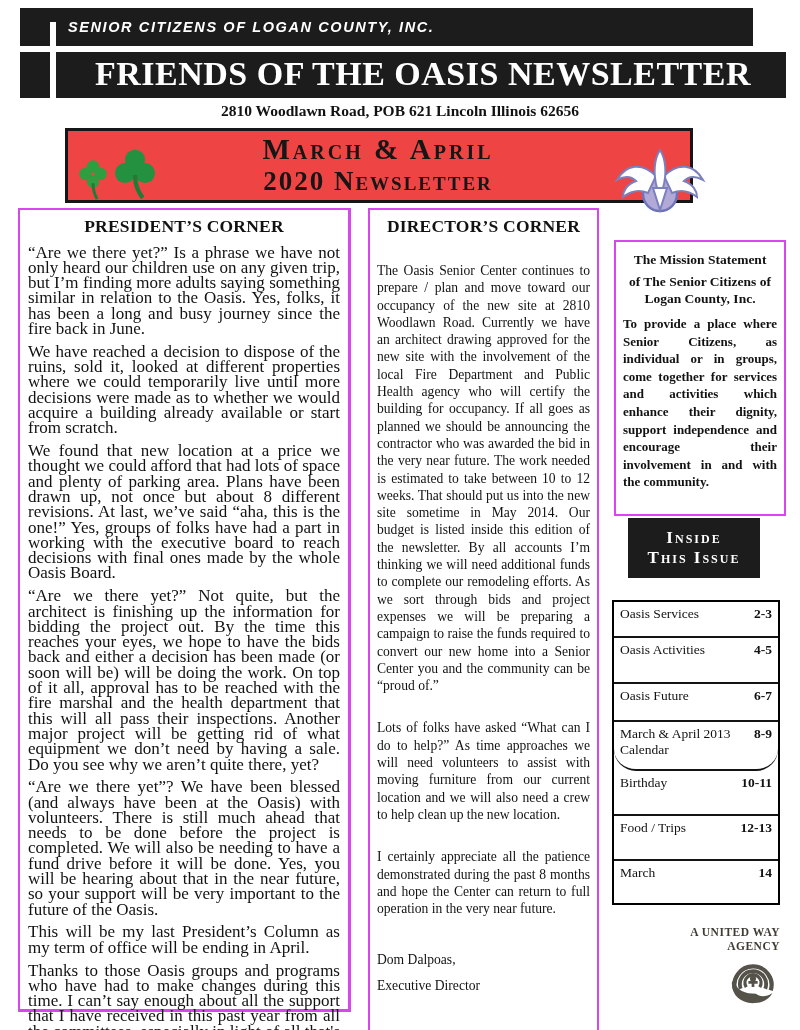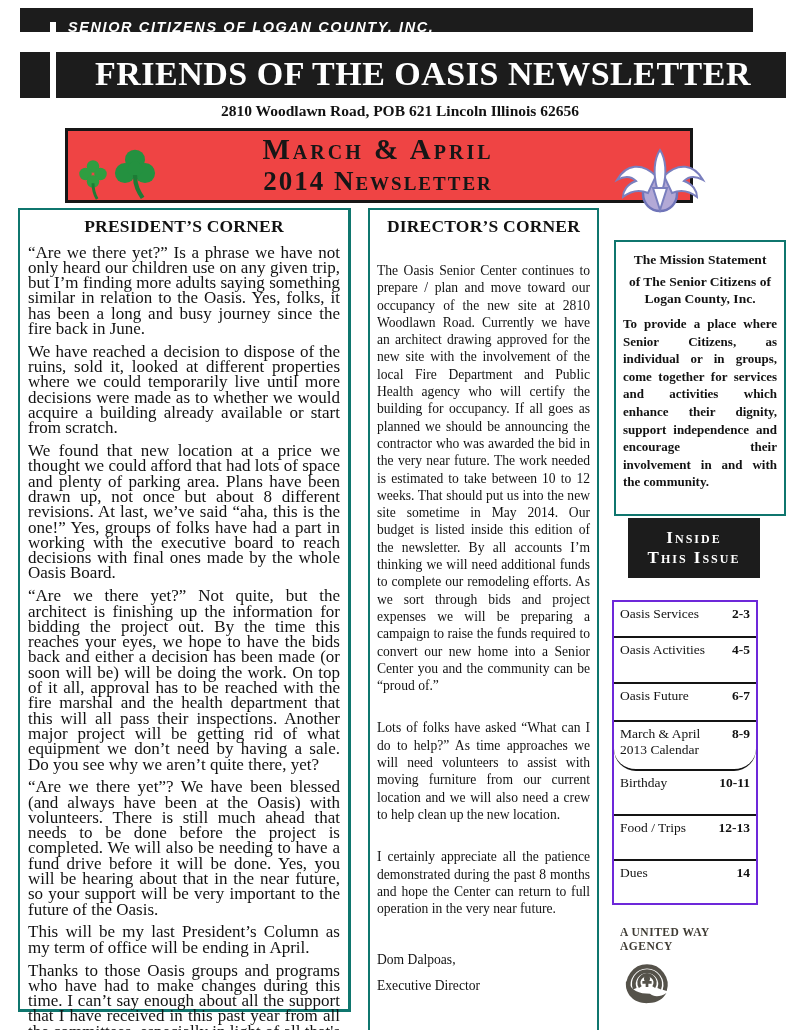--- a/index.html
+++ b/index.html
@@ -1,20 +1,20 @@
 <!DOCTYPE html>
 <html><head>
 <meta charset="utf-8">
 <style>
   html,body { margin:0; padding:0; background:#fff; }
   #page { position:relative; width:800px; height:1030px; background:#fff;
           font-family:"Liberation Serif", serif; color:#121212; overflow:hidden; }
 
   
-  .topbar { position:absolute; left:20px; top:8px; width:733px; height:24px; background:#1c1c1c; }
+  .topbar { position:absolute; left:20px; top:8px; width:733px; height:38px; background:#1c1c1c; }
   .topbar-text { position:absolute; left:48px; top:11px; font-family:"Liberation Sans", sans-serif;
                  font-style:italic; font-weight:bold; font-size:14.5px; letter-spacing:1.6px; color:#fff; white-space:nowrap; }
   .titlebar { position:absolute; left:20px; top:52px; width:766px; height:46px; background:#1c1c1c; }
   .title-text { position:absolute; left:48px; top:3px; width:710px; text-align:center;
                 font-size:34px; font-weight:bold; color:#fff; letter-spacing:0.5px; white-space:nowrap; }
   .vline { position:absolute; left:50px; top:22px; width:6px; height:84px; background:#fff; }
   .address { position:absolute; left:0; top:102px; width:100%; text-align:center;
              font-weight:bold; font-size:15.5px; }
 
   
@@ -22,21 +22,21 @@
             border:3px solid #161616; background:#ef4444; }
   .banner-text { position:absolute; left:60px; top:2px; width:500px; text-align:center;
                  font-weight:bold; font-variant:small-caps; color:#161616; }
   .banner-line1 { font-size:29px; letter-spacing:3px; line-height:33px; }
   .banner-line2 { font-size:27px; letter-spacing:2px; line-height:31px; }
   .shamrocks { position:absolute; left:10px; top:16px; }
   .shamrocks svg { display:inline-block; vertical-align:bottom; }
   .dove { position:absolute; left:612px; top:146px; width:96px; height:68px; z-index:3; }
 
   
-  .box { position:absolute; background:#fff; border:2px solid #0f766e; box-sizing:border-box; }
+  .box { position:absolute; background:#fff; border:2px solid #d946ef; box-sizing:border-box; }
   h2.corner { text-align:center; font-size:17.5px; margin:3px 0 1px 0; letter-spacing:0.2px; }
 
   #president { left:18px; top:208px; width:333px; height:804px; padding:3px 8px; border-width:2px 3px 3px 2px; }
   #president p { font-size:17px; line-height:15.3px; text-align:justify; margin:7.5px 0; }
 
   #director { left:368px; top:208px; width:231px; height:915px; padding:3px 7px; border-width:2px 2px 4px 2px; }
   #director p { font-size:13.6px; line-height:17.3px; text-align:justify; margin:25px 0; }
   #director p.sig { text-align:left; margin:8px 0; }
   #director p.sig-name { margin-top:34px; }
 
@@ -44,35 +44,35 @@
   #mission { left:614px; top:240px; width:172px; height:276px; padding:9px 7px; font-weight:bold; }
   .mission-h { text-align:center; font-size:13.5px; line-height:17px; }
   .mission-h2 { text-align:center; font-size:13.5px; line-height:17px; margin-top:5px; }
   .mission-body { font-size:13px; line-height:17.6px; text-align:justify; margin-top:8px; }
 
   #inside-box { position:absolute; left:628px; top:518px; width:132px; height:60px; background:#1c1c1c;
                 color:#fff; display:flex; align-items:center; justify-content:center; text-align:center;
                 font-weight:bold; font-variant:small-caps; font-size:17px; letter-spacing:2px; line-height:20px; }
   #inside-box span { display:block; width:100px; }
 
-  #toc { position:absolute; left:612px; top:600px; width:146px; border:2px solid #6d28d9; background:#fff; box-sizing:border-box; }
+  #toc { position:absolute; left:612px; top:600px; width:168px; border:2px solid #000000; background:#fff; box-sizing:border-box; }
   .toc-row { display:flex; justify-content:space-between; align-items:flex-start;
              padding:4px 6px 0 6px; border-bottom:2px solid #141414; font-size:13.5px; line-height:16px; box-sizing:border-box; }
   .toc-row:last-child { border-bottom:none; }
   .toc-label { flex:1; padding-right:4px; }
   .toc-pages { font-weight:bold; white-space:nowrap; }
   .toc-row:nth-child(1) { min-height:36px; }
   .toc-row:nth-child(2) { min-height:46px; }
   .toc-row:nth-child(3) { min-height:38px; }
   .toc-row:nth-child(4) { min-height:49px;border-radius:22px; }
   .toc-row:nth-child(5) { min-height:45px; }
   .toc-row:nth-child(6) { min-height:45px; }
   .toc-row:nth-child(7) { min-height:42px; }
 
-  #uw { position:absolute; left:620px; top:926px; width:160px; text-align:left; }
+  #uw { position:absolute; left:620px; top:926px; width:160px; text-align:right; }
   .uw-text { font-weight:bold; font-size:11.5px; line-height:13.5px; letter-spacing:0.5px; color:#3f3c34; }
   .uw-logo { margin-top:3px; }
 </style>
 </head>
 <body>
 
 <div id="page">
 
   <div class="topbar">
     <div class="topbar-text">SENIOR CITIZENS OF LOGAN COUNTY, INC.</div>
@@ -95,21 +95,21 @@
       <svg width="42" height="54" viewBox="0 0 44 54" style="margin-left:2px;">
         <circle cx="22" cy="12" r="10.5" fill="#249140"></circle>
         <circle cx="11.5" cy="26" r="10.5" fill="#249140"></circle>
         <circle cx="32.5" cy="26" r="10.5" fill="#249140"></circle>
         <circle cx="22" cy="22" r="8" fill="#249140"></circle>
         <path d="M22 28 C22 40 26 46 30 52" stroke="#1d7c36" stroke-width="4.5" fill="none"></path>
       </svg>
     </div>
     <div class="banner-text">
       <div class="banner-line1">March &amp; April</div>
-      <div class="banner-line2">2014 Newsletter</div>
+      <div class="banner-line2">2020 Newsletter</div>
     </div>
   </div>
   <svg class="dove" viewBox="0 0 96 68">
     <circle cx="48" cy="48" r="17" fill="#b3a9d6" stroke="#6f74b8" stroke-width="2.5"></circle>
     <path d="M44 30 C30 16 14 18 5 34 C14 29 20 31 24 35 C15 38 11 45 11 51 C20 44 29 44 36 47 Z" fill="#ffffff" stroke="#7a7fbe" stroke-width="2"></path>
     <path d="M52 30 C66 16 82 18 91 34 C82 29 76 31 72 35 C81 38 85 45 85 51 C76 44 67 44 60 47 Z" fill="#ffffff" stroke="#7a7fbe" stroke-width="2"></path>
     <path d="M48 4 C54 13 55 28 51 42 L45 42 C41 28 42 13 48 4 Z" fill="#ffffff" stroke="#7a7fbe" stroke-width="2"></path>
     <path d="M41 42 L48 64 L55 42 Z" fill="#ffffff" stroke="#7a7fbe" stroke-width="2"></path>
   </svg>
 
@@ -164,21 +164,21 @@
     </div>
     <div class="toc-row">
       <span class="toc-label">Birthday</span>
       <span class="toc-pages">10-11</span>
     </div>
     <div class="toc-row">
       <span class="toc-label">Food / Trips</span>
       <span class="toc-pages">12-13</span>
     </div>
     <div class="toc-row">
-      <span class="toc-label">Dues</span>
+      <span class="toc-label">March</span>
       <span class="toc-pages">14</span>
     </div>
   </div>
 
   <div id="uw">
     <div class="uw-text">A UNITED WAY</div>
     <div class="uw-text">AGENCY</div>
     <div class="uw-logo">
       <svg width="54" height="52" viewBox="0 0 64 60">
         <g stroke="#55524a" fill="none">

